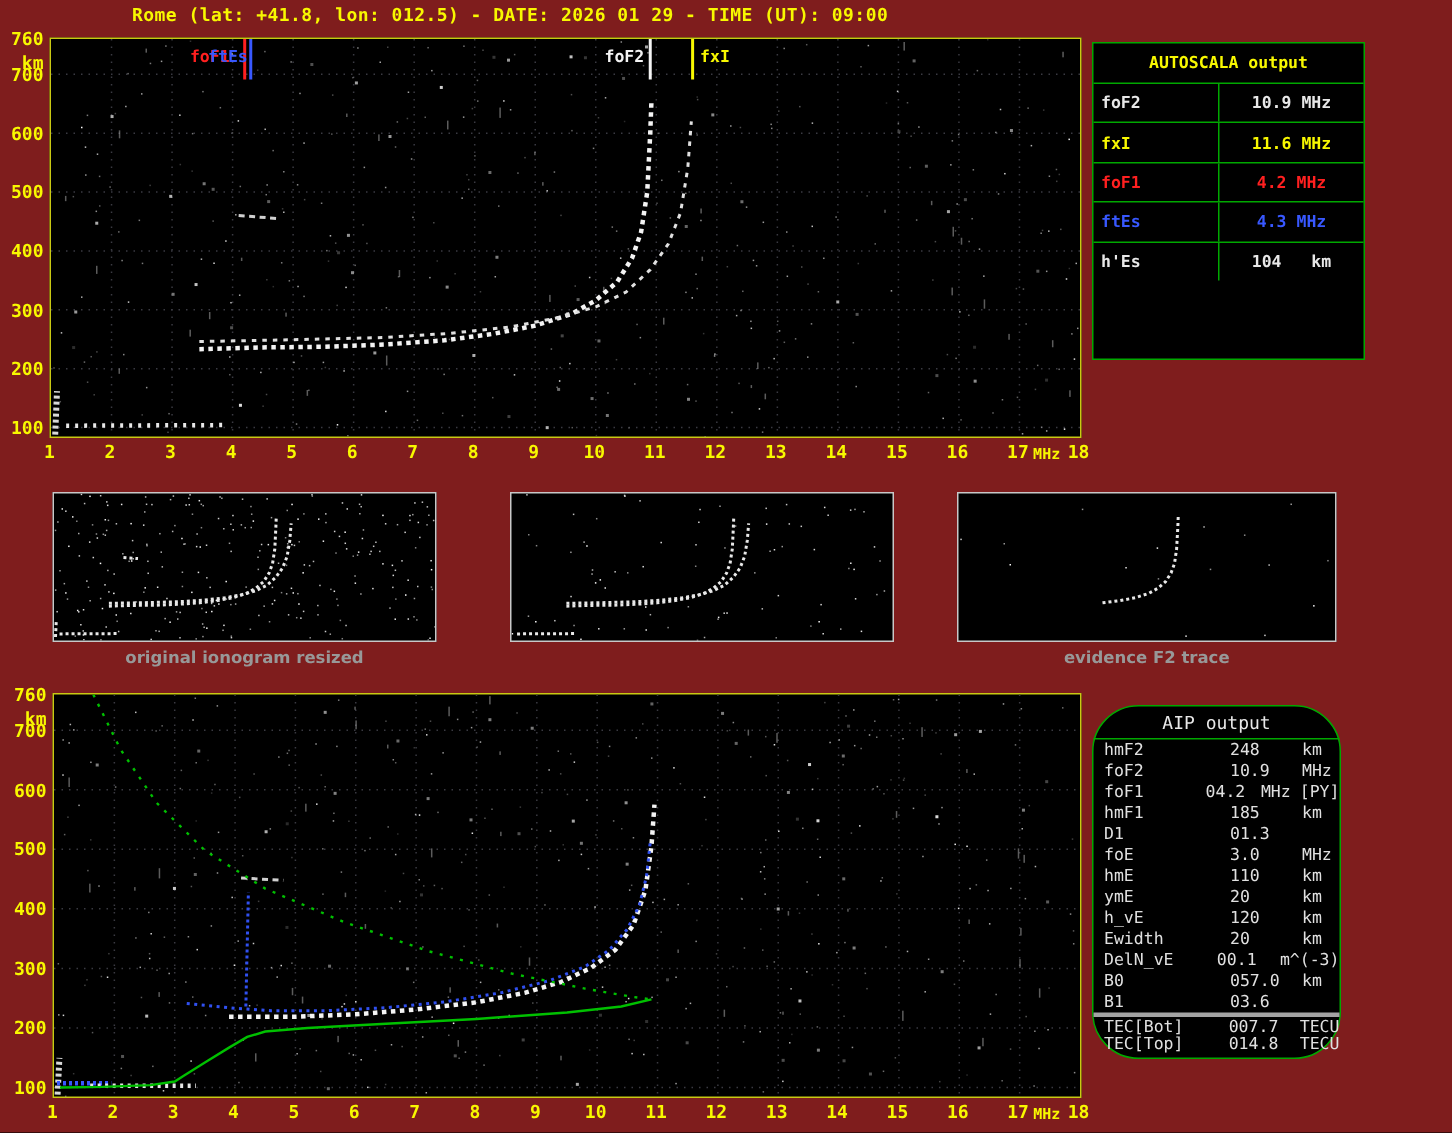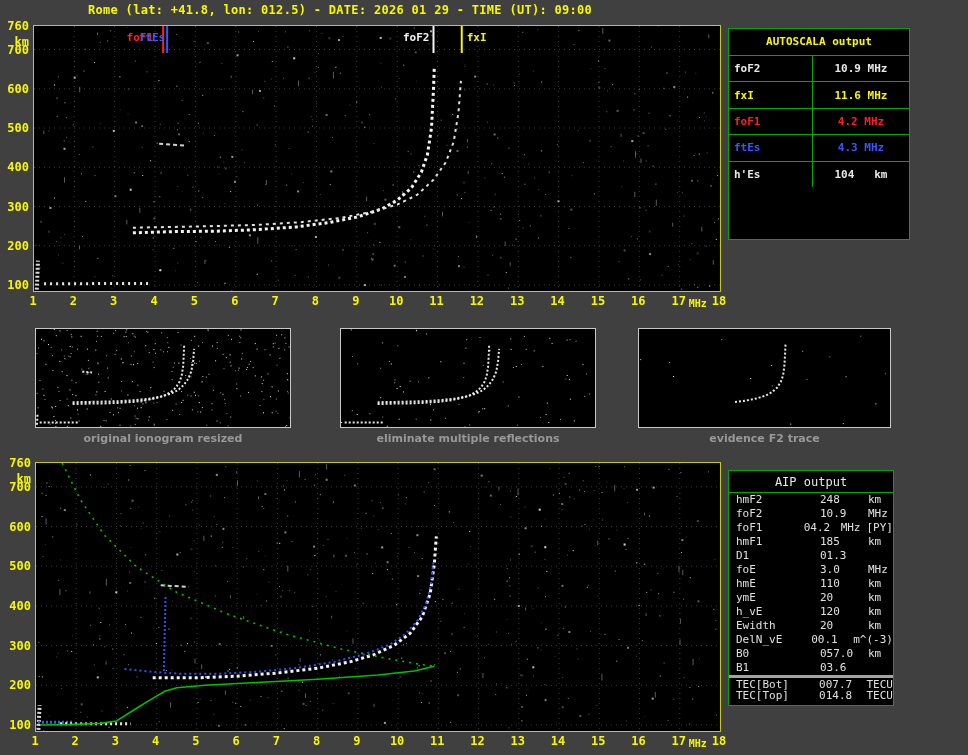--- a/index.html
+++ b/index.html
@@ -1,18 +1,18 @@
 <!DOCTYPE html>
 <html><head>
 <meta charset="utf-8">
 <style>
   *{margin:0;padding:0;box-sizing:border-box;}
   html,body{background:#000;}
   body{width:968px;height:755px;font-family:"DejaVu Sans Mono","Liberation Mono",monospace;}
-  .screen{position:relative;width:968px;height:755px;background:#404040;overflow:hidden;}
+  .screen{position:relative;width:968px;height:755px;background:#7f1d1d;overflow:hidden;}
   .title{position:absolute;left:88px;top:3px;color:#f8f800;font-size:12px;font-weight:bold;letter-spacing:.3px;white-space:pre;}
   .plot-container{position:absolute;}
   .plot-box{position:absolute;border:1px solid #c9c913;background:#000;}
   .ytick{position:absolute;color:#f8f800;font-size:12px;font-weight:bold;text-align:right;width:27px;left:2px;line-height:12px;}
   .xtick{position:absolute;color:#f8f800;font-size:12px;font-weight:bold;text-align:center;width:22px;line-height:12px;}
   .xunit{position:absolute;color:#f8f800;font-size:10px;font-weight:bold;line-height:10px;}
   .green-table{position:absolute;border:1px solid #00a800;background:#000;}
   .gt-title{height:26px;line-height:26px;text-align:center;color:#f8f800;font-size:11px;font-weight:bold;}
   .gt-row{display:flex;border-top:1px solid #00a800;height:26.4px;font-size:11px;font-weight:bold;}
   .gt-param{width:84px;border-right:1px solid #00a800;padding-left:5px;display:flex;align-items:center;}
@@ -926,21 +926,20 @@
             <rect x="125.2" y="10.2" width="1" height="1" fill="rgb(199,199,199)"></rect>
             <rect x="92.1" y="80.3" width="1" height="1" fill="rgb(179,179,179)"></rect>
             <rect x="180.0" y="34.9" width="1" height="1" fill="rgb(151,151,151)"></rect>
             <rect x="53.2" y="53.2" width="1" height="1" fill="rgb(169,169,169)"></rect>
             <rect x="122.5" y="33.7" width="1" height="1" fill="rgb(207,207,207)"></rect>
             <polyline points="3.7,93.6 42.6,93.4" fill="none" stroke="#e8e8e8" stroke-width="2" stroke-dasharray="2 2"></polyline>
             <polyline points="36.6,75.1 52.3,74.6 67.2,74.5 82.2,73.9 97.1,72.9 109.1,71.4 119.5,69.4 128.5,66.5 134.5,63.2 139.7,58.8 143.4,53.0 145.7,46.7 147.2,37.0 147.9,22.8 148.2,15.0" fill="none" stroke="#e8e8e8" stroke-width="2" stroke-dasharray="2 2"></polyline>
             <polyline points="36.6,73.2 59.8,72.8 82.2,72.2 98.6,71.2 113.6,69.6 125.5,67.4 134.5,64.8 141.9,61.2 147.9,55.8 152.4,49.6 155.4,42.0 157.2,31.3 158.1,19.9" fill="none" stroke="#e8e8e8" stroke-width="2" stroke-dasharray="2 2"></polyline>
           </svg>
         </div>
-        <div class="thumb-caption">eliminate multiple reflections</div>
       </div>
       <div class="thumb" style="left: 638px; width: 253px;">
         <div class="thumb-box">
           <svg width="251" height="98">
             <rect x="111.2" y="49.0" width="1" height="1" fill="rgb(227,227,227)"></rect>
             <rect x="206.6" y="47.2" width="1" height="1" fill="rgb(192,192,192)"></rect>
             <rect x="203.8" y="94.1" width="1" height="1" fill="rgb(208,208,208)"></rect>
             <rect x="34.0" y="47.0" width="1" height="1" fill="rgb(250,250,250)"></rect>
             <rect x="132.8" y="56.4" width="1" height="1" fill="rgb(137,137,137)"></rect>
             <rect x="132.1" y="35.9" width="1" height="1" fill="rgb(239,239,239)"></rect>
@@ -1494,21 +1493,21 @@
       <div class="xtick" style="left: 464.588px; top: 273px;">12</div>
       <div class="xtick" style="left: 504.824px; top: 273px;">13</div>
       <div class="xtick" style="left: 545.059px; top: 273px;">14</div>
       <div class="xtick" style="left: 585.294px; top: 273px;">15</div>
       <div class="xtick" style="left: 625.529px; top: 273px;">16</div>
       <div class="xtick" style="left: 665.765px; top: 273px;">17</div>
       <div class="xtick" style="left: 706px; top: 273px;">18</div>
       <div class="xunit" style="left: 686.824px; top: 277px;">MHz</div>
     </div>
 
-  <div id="aip-table" class="aip-table" style="left:728px;top:470px;width:166px;height:236px;">
+  <div id="aip-table" class="aip-table" style="left:728px;top:470px;width:166px;height:236px;border-radius:31px;">
     <div class="aip-title">AIP output</div>
     <div id="aip-rows">
         <div class="aip-row"><span class="aip-name">hmF2</span><span class="aip-value">248</span><span class="aip-unit">km</span></div>
         <div class="aip-row"><span class="aip-name">foF2</span><span class="aip-value">10.9</span><span class="aip-unit">MHz</span></div>
         <div class="aip-row"><span class="aip-name">foF1</span><span class="aip-value">04.2</span><span class="aip-unit">MHz</span><span class="aip-extra">[PY]</span></div>
         <div class="aip-row"><span class="aip-name">hmF1</span><span class="aip-value">185</span><span class="aip-unit">km</span></div>
         <div class="aip-row"><span class="aip-name">D1</span><span class="aip-value">01.3</span><span class="aip-unit"></span></div>
         <div class="aip-row"><span class="aip-name">foE</span><span class="aip-value">3.0</span><span class="aip-unit">MHz</span></div>
         <div class="aip-row"><span class="aip-name">hmE</span><span class="aip-value">110</span><span class="aip-unit">km</span></div>
         <div class="aip-row"><span class="aip-name">ymE</span><span class="aip-value">20</span><span class="aip-unit">km</span></div>

